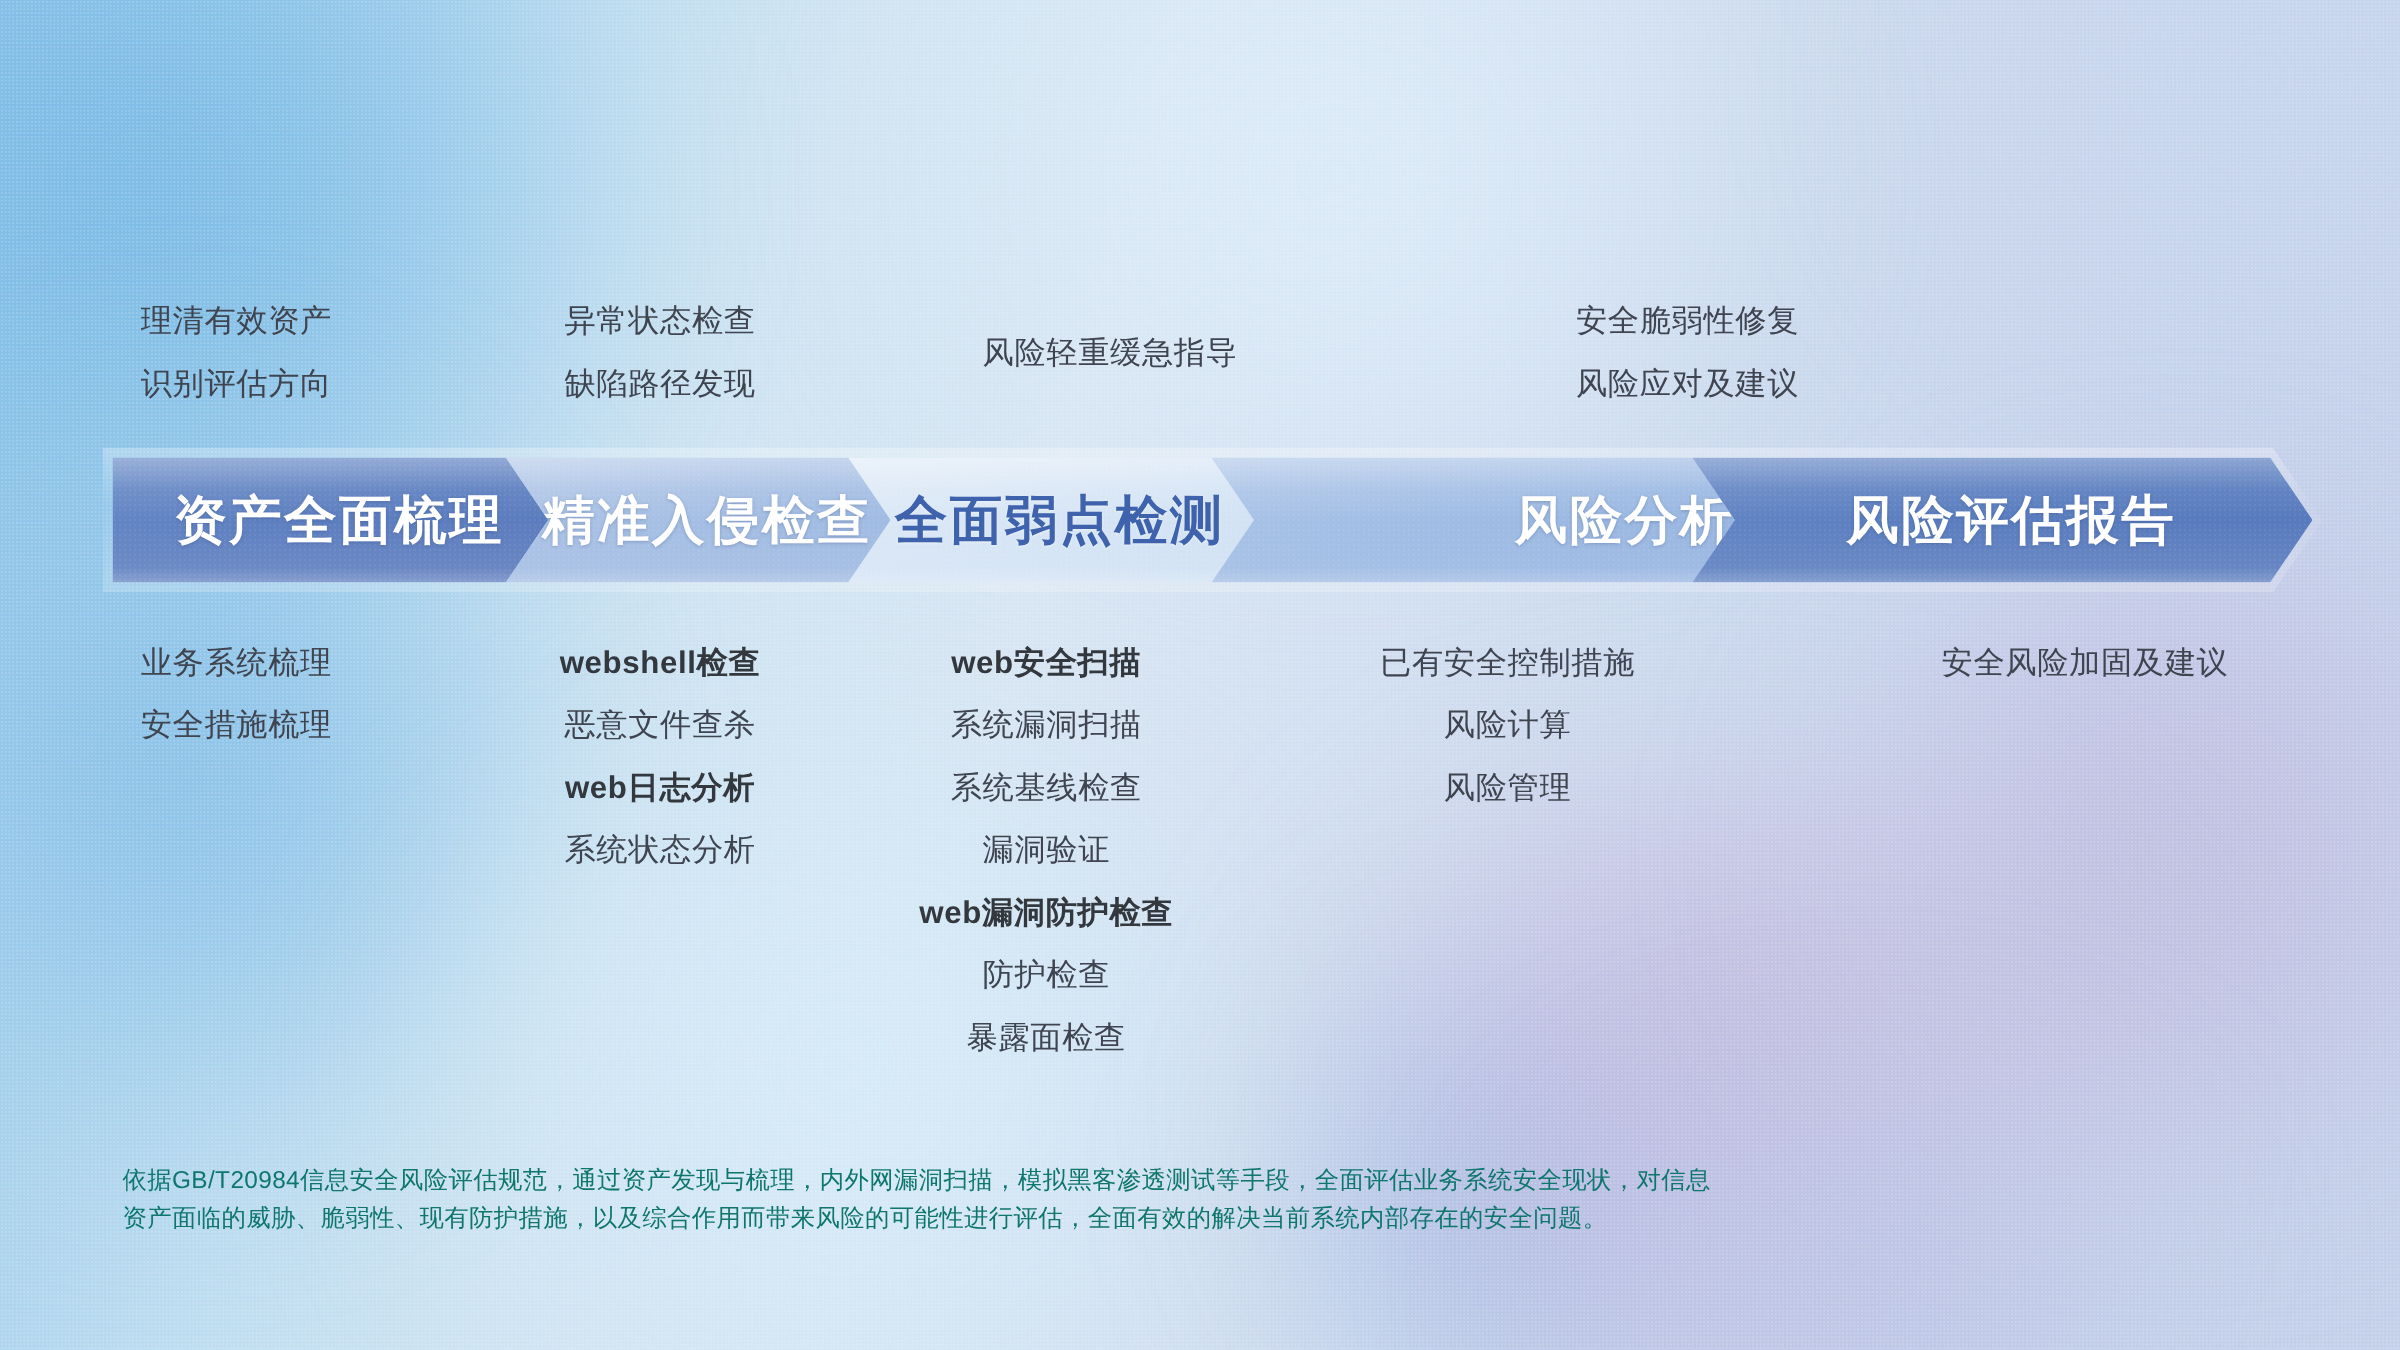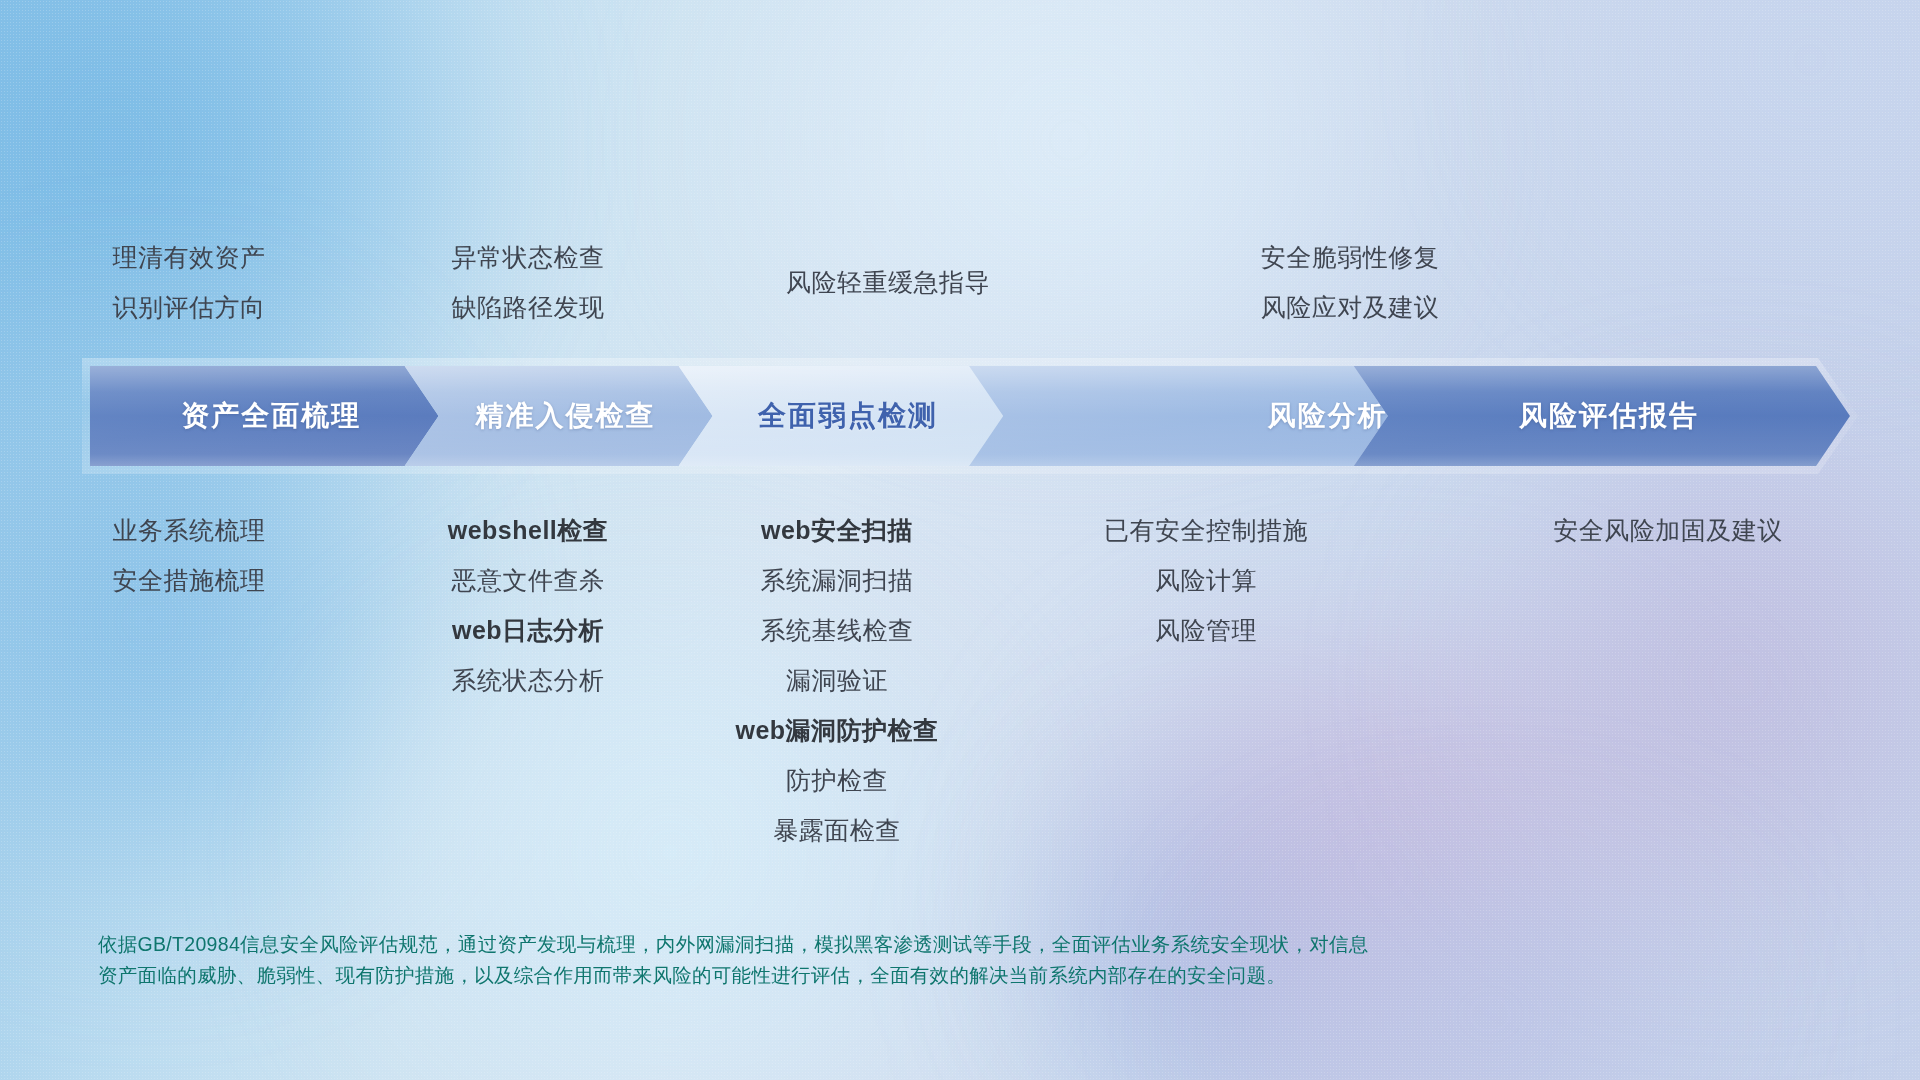--- a/index.html
+++ b/index.html
@@ -66,21 +66,21 @@
   #band{position:absolute;left:90px;top:366px;width:1760px;height:100px;display:flex;}
   .chev{
     position:relative;height:100px;display:flex;align-items:center;
     justify-content:center;margin-right:-34px;
     clip-path:polygon(0 0, calc(100% - 34px) 0, 100% 50%, calc(100% - 34px) 100%, 0 100%);
   }
   .chev.notch{
     clip-path:polygon(0 0, calc(100% - 34px) 0, 100% 50%, calc(100% - 34px) 100%, 0 100%, 34px 50%);
   }
   .chev .lbl{
-    position:relative;z-index:3;font-size:28px;font-weight:700;
+    position:relative;z-index:3;font-size:42px;font-weight:700;
     letter-spacing:2px;padding-left:14px;
     text-shadow:0 1px 3px rgba(40,60,110,.28);
   }
   .chev .sheen{
     position:absolute;inset:0;z-index:1;pointer-events:none;
     background:linear-gradient(180deg,rgba(255,255,255,.30) 0%,rgba(255,255,255,.06) 26%,
                rgba(255,255,255,0) 50%,rgba(255,255,255,.10) 88%,rgba(255,255,255,.28) 100%);
   }
   .chev .dots{
     position:absolute;inset:0;z-index:2;pointer-events:none;opacity:.33;

